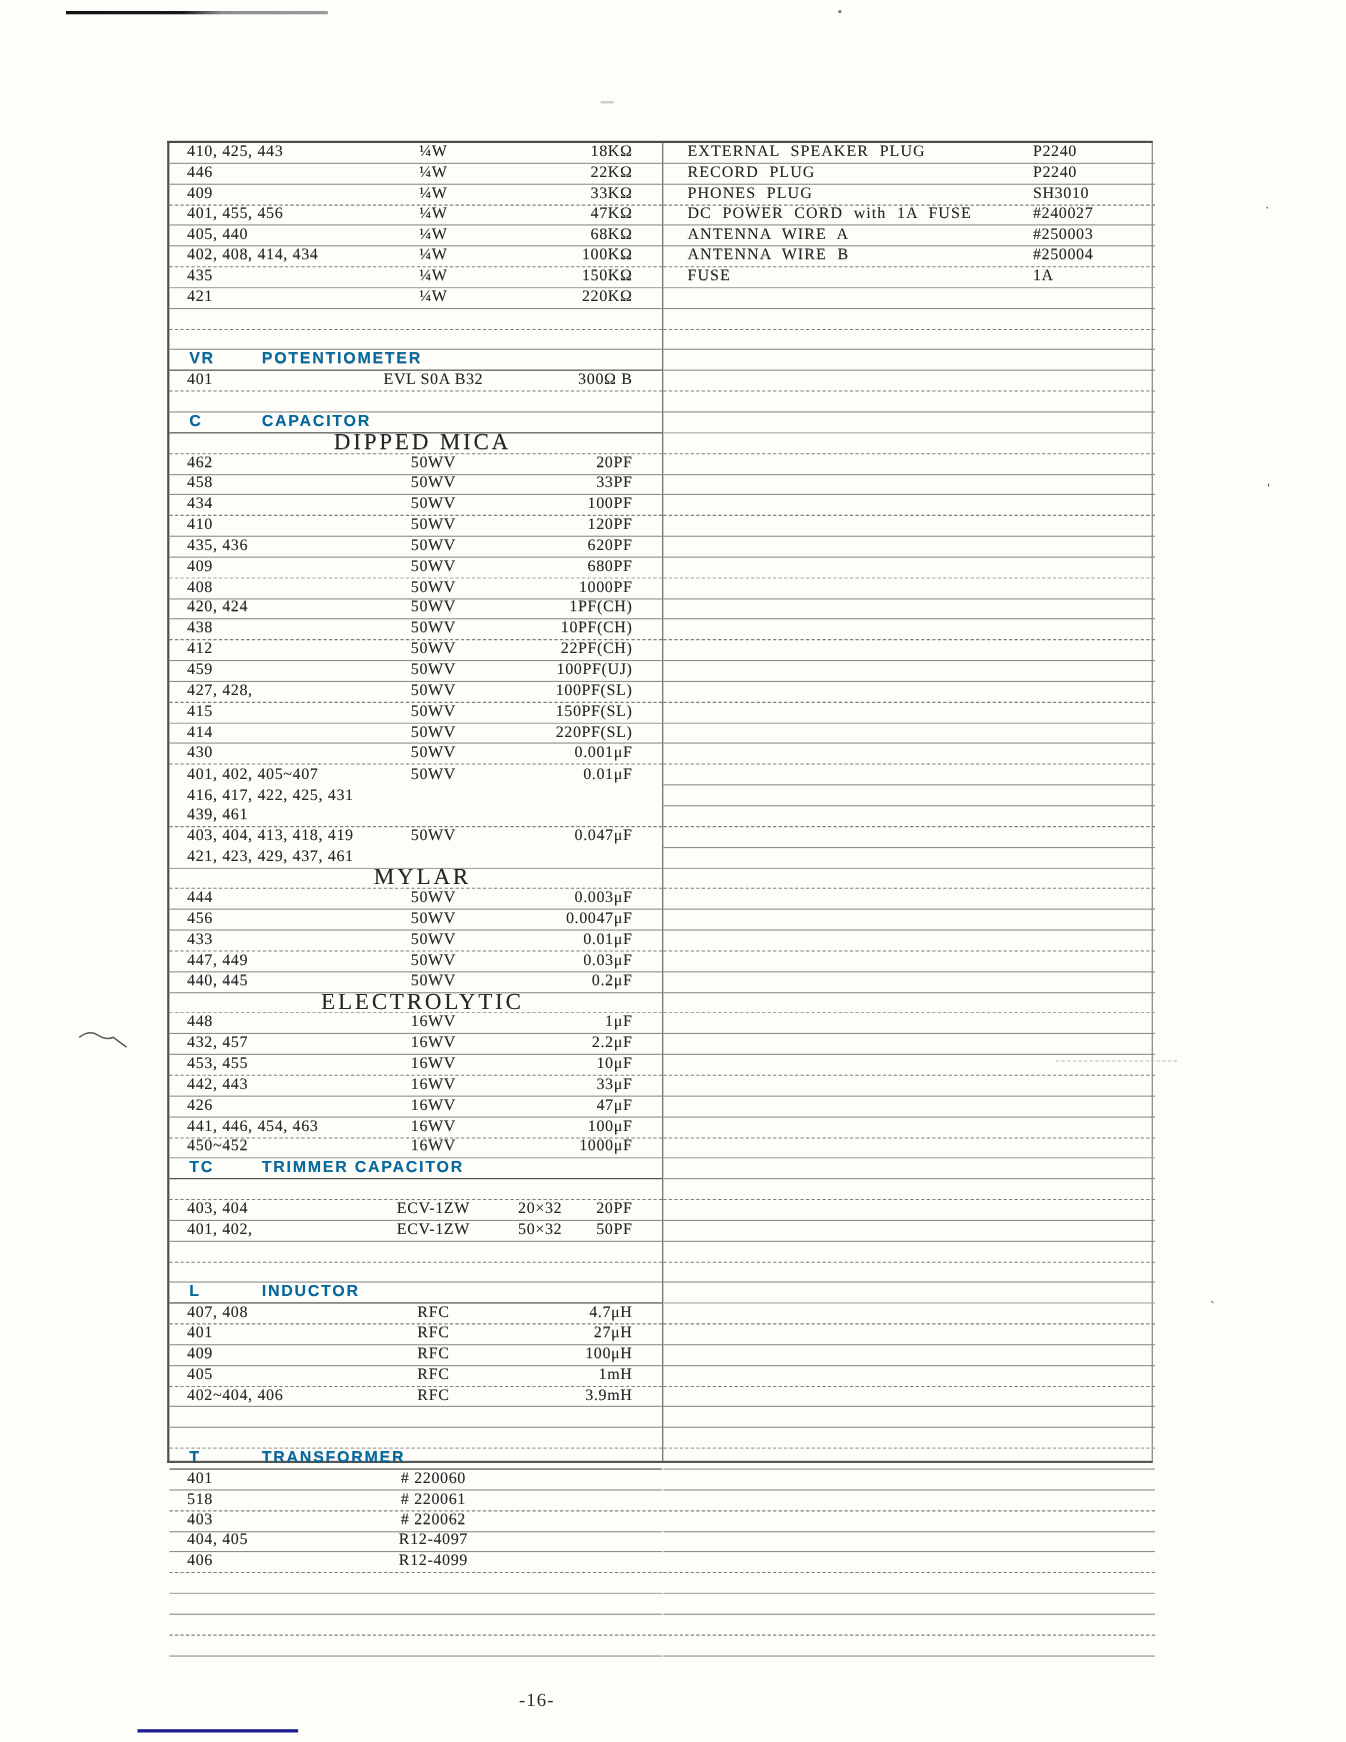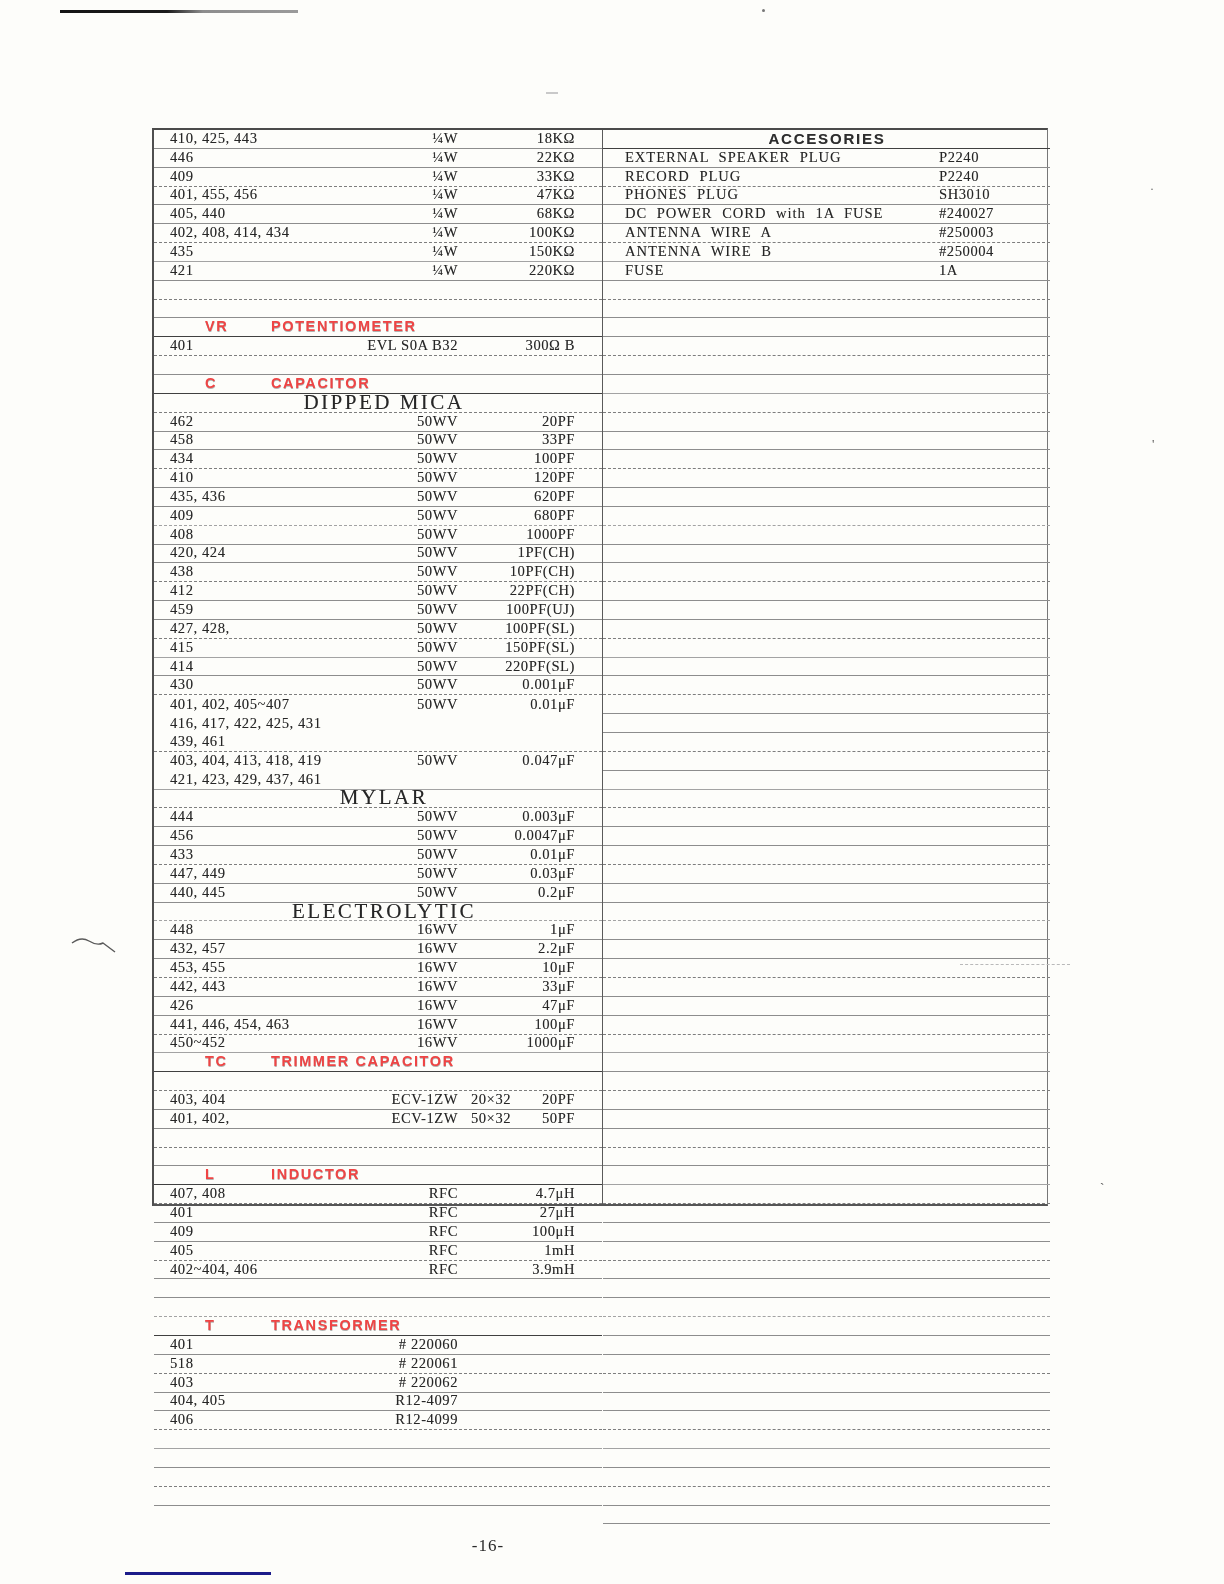--- a/index.html
+++ b/index.html
@@ -4,46 +4,46 @@
 <style>
   html,body{margin:0;padding:0;background:#e8e8e4;}
   .sheet{
     position:relative;width:1224px;height:1584px;margin:0 auto;
     background:#fdfdfa;overflow:hidden;
     font-family:"Liberation Serif","DejaVu Serif",serif;
     color:#262626;
   }
   
   .tbl{
-    position:absolute;left:152px;top:128px;width:896px;height:1078px;
+    position:absolute;left:152px;top:128px;width:896px;height:1202px;
     border-top:2px solid #4a4a4a;border-bottom:2px solid #555;
     border-left:2px solid #4f4f4f;border-right:1.5px solid #777;
     box-sizing:border-box;
   }
   .col{position:absolute;top:0;height:100%;width:448px;box-sizing:border-box;}
   .col-left{left:0;}
   .col-right{left:448px;border-left:1.5px solid #5a5a5a;}
   .row{position:relative;height:18.85px;border-bottom:1px solid #8d8d8d;box-sizing:border-box;}
   .col .row:nth-child(3n){border-bottom-style:dashed;border-bottom-color:#7e7e7e;}
   .col .row:nth-child(7n){border-bottom-color:#a3a3a3;}
   .row.nb{border-bottom:none !important;}
   .row.hdr{border-bottom:1.8px solid #404040 !important;}
   
   .t{
     position:absolute;top:50%;transform:translateY(-54%);
     font-size:14.5px;letter-spacing:0.6px;white-space:nowrap;
     text-shadow:0.2px 0.2px 0 rgba(40,40,40,0.35);
   }
   .refs{left:16px;}
-  .spec{left:176px;width:128px;text-align:right;}
+  .spec{left:176px;width:128px;text-align:center;}
   .size{left:298px;width:78px;text-align:center;}
   .val{right:27px;text-align:right;}
   .hcode,.hlabel{
     font-family:"Liberation Sans","DejaVu Sans",sans-serif;
-    font-weight:bold;font-size:14.5px;letter-spacing:1.6px;color:#ef4444;margin-left:33px;
+    font-weight:bold;font-size:14.5px;letter-spacing:1.6px;color:#0369a1;
   }
   .hcode{left:18px;}
   .hlabel{left:84px;}
   .sub{left:0;width:448px;text-align:center;text-indent:12px;font-size:21px;letter-spacing:2.5px;}
   .name{left:22px;word-spacing:5px;letter-spacing:1px;}
   .rval{left:336px;}
   .rtitle{
     left:0;width:448px;text-align:center;
     font-family:"Liberation Sans","DejaVu Sans",sans-serif;
     font-weight:bold;font-size:15px;letter-spacing:1.8px;color:#2e2e2e;
@@ -370,23 +370,20 @@
         <div class="row">
           <span class="t refs">406</span>
           <span class="t spec">R12-4099</span>
         </div>
         <div class="row"></div>
         <div class="row"></div>
         <div class="row"></div>
         <div class="row"></div>
       </div>
     <div class="col col-right">
-        <div class="row hdr">
-          <span class="t rtitle">ACCESORIES</span>
-        </div>
         <div class="row">
           <span class="t name">EXTERNAL SPEAKER PLUG</span>
           <span class="t rval">P2240</span>
         </div>
         <div class="row">
           <span class="t name">RECORD PLUG</span>
           <span class="t rval">P2240</span>
         </div>
         <div class="row">
           <span class="t name">PHONES PLUG</span>

